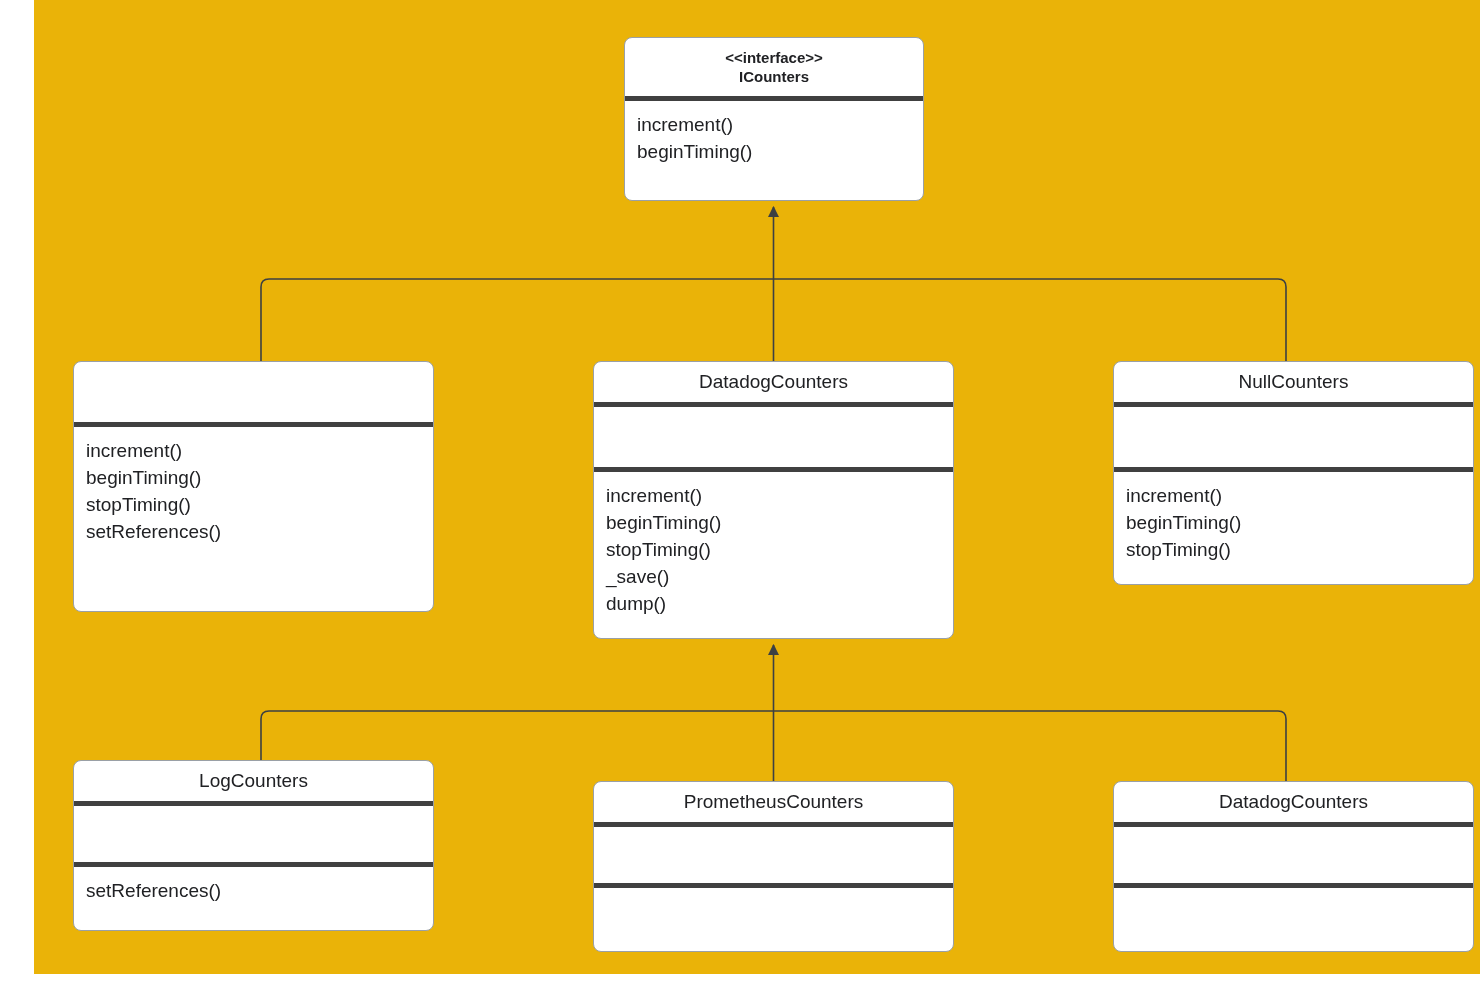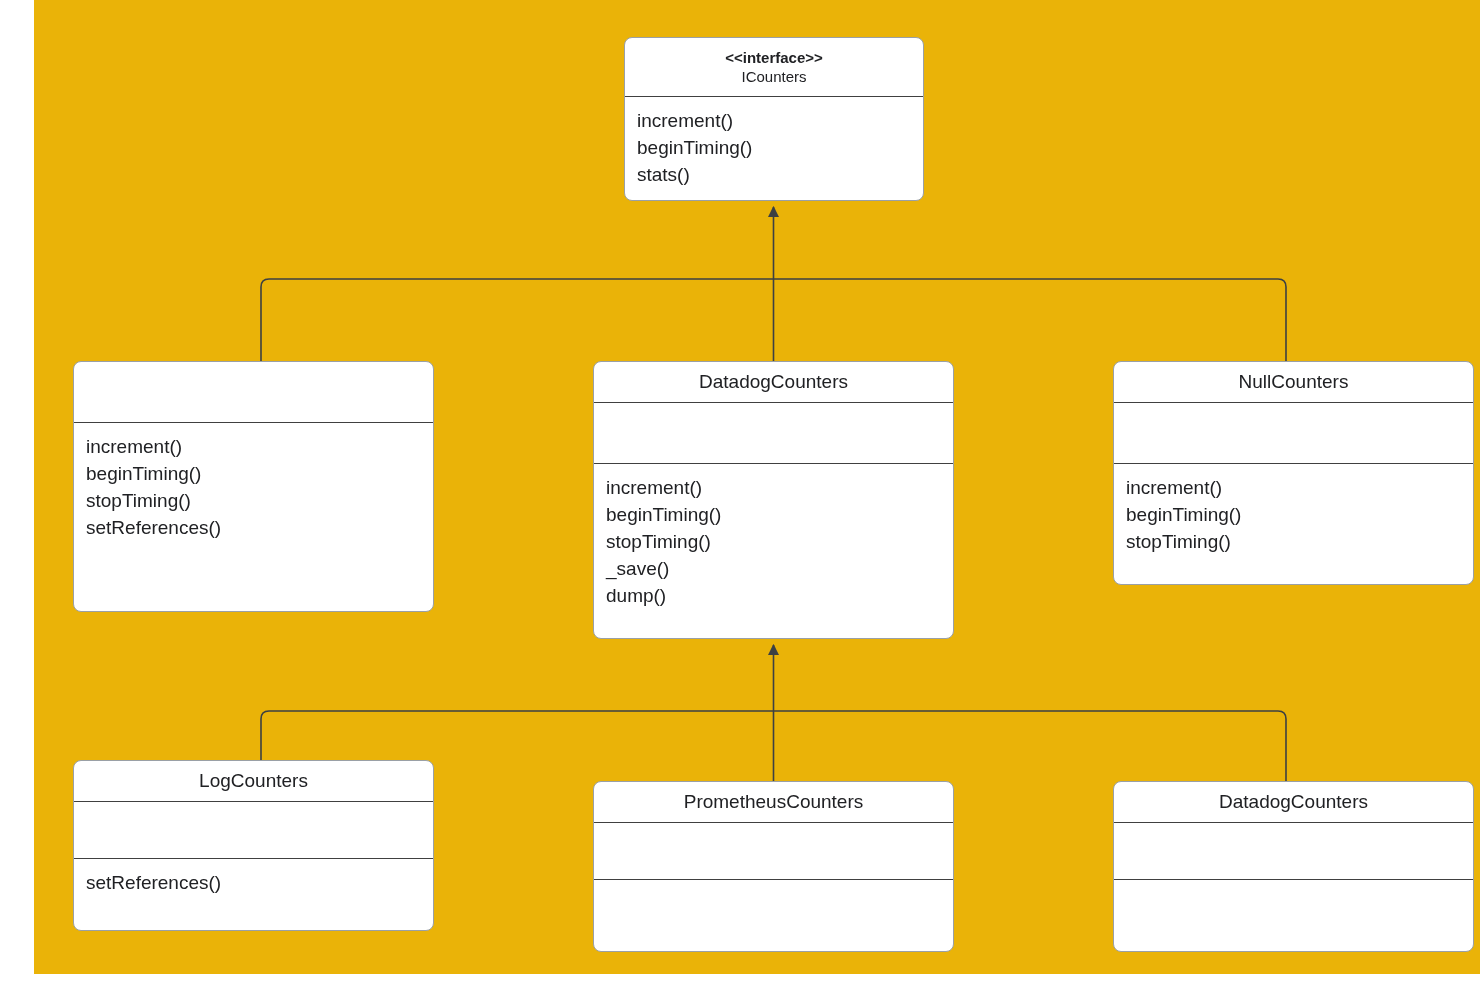--- a/index.html
+++ b/index.html
@@ -35,21 +35,21 @@
     display: flex;
     flex-direction: column;
     overflow: hidden;
     z-index: 2;
   }
   .compartment {
     box-sizing: border-box;
     position: relative;
   }
   .compartment + .compartment {
-    border-top: 1px solid #404040;
+    border-top: 5px solid #404040;
   }
   .title-bar {
     display: flex;
     flex-direction: column;
     align-items: center;
     justify-content: center;
     text-align: center;
     color: #202124;
     font-size: 19px;
     line-height: 24px;
@@ -58,21 +58,21 @@
   .title-bar.iface {
     font-weight: bold;
     font-size: 15px;
     line-height: 19px;
     padding: 10px 6px;
   }
   .title-bar.iface .stereotype {
     font-weight: bold;
   }
   .title-bar.iface .cls-name {
-    font-weight: normal;
+    font-weight: bold;
   }
   .members {
     padding: 10px 0 10px 12px;
     color: #202124;
     font-size: 19px;
     line-height: 27px;
   }
   .members.empty {
     padding: 0;
   }
@@ -109,21 +109,20 @@
   </svg>
 
   <div class="node" style="left:590px; top:37px; width:300px; height:164px;">
     <div class="compartment title-bar iface">
       <span class="stereotype">&lt;&lt;interface&gt;&gt;</span>
       <span class="cls-name">ICounters</span>
     </div>
     <div class="compartment members">
       <div class="member">increment()</div>
       <div class="member">beginTiming()</div>
-      <div class="member">stats()</div>
     </div>
   </div>
 
   <div class="node" style="left:39px; top:361px; width:361px; height:251px;">
     <div class="compartment members empty">
       <div class="spacer"></div>
     </div>
     <div class="compartment members">
       <div class="member">increment()</div>
       <div class="member">beginTiming()</div>

